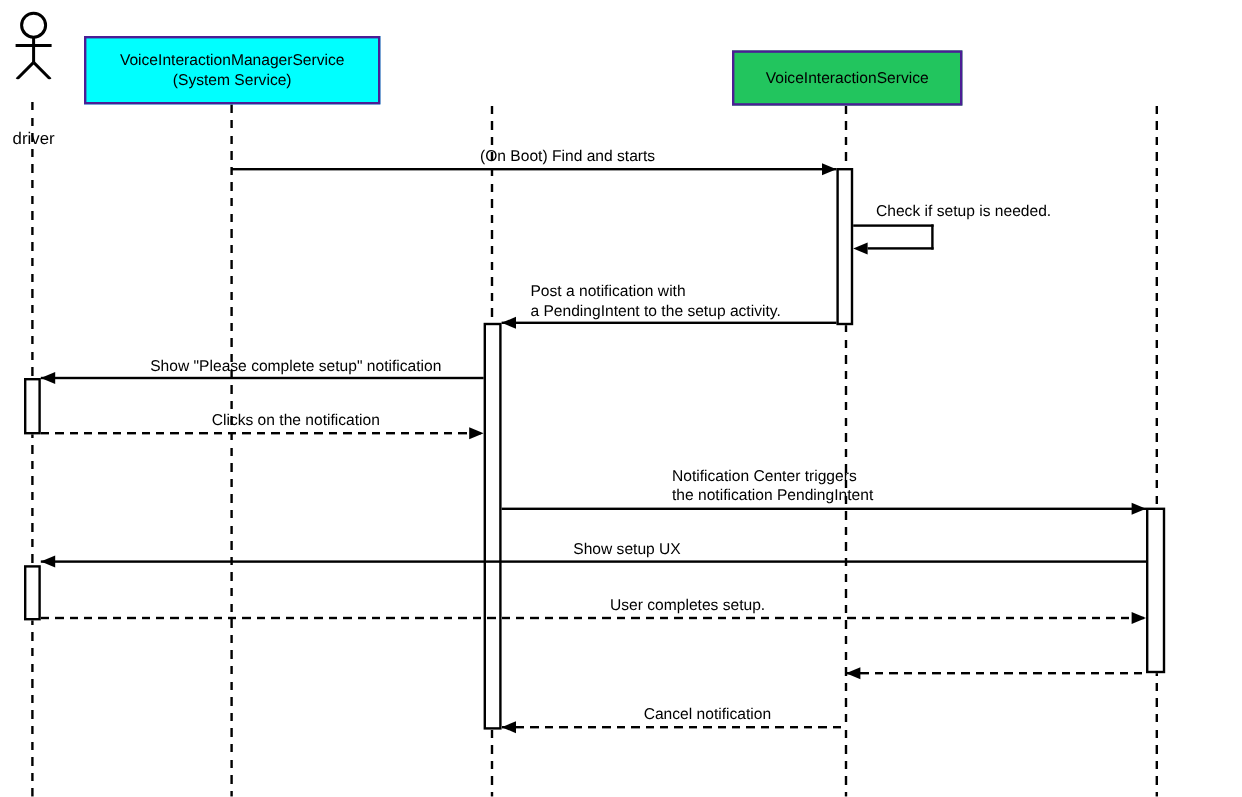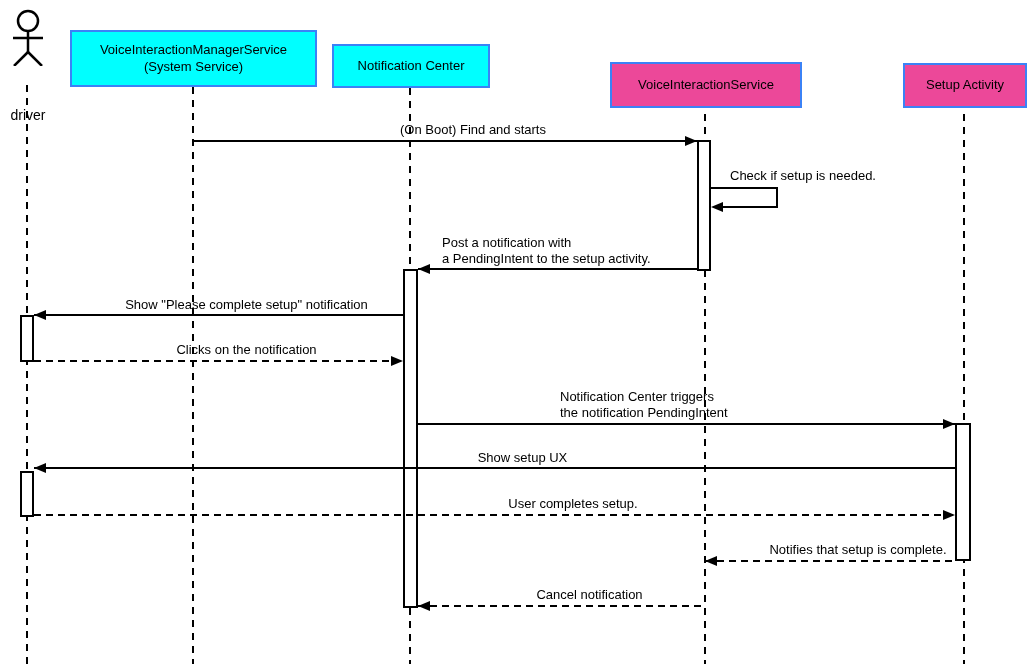--- a/index.html
+++ b/index.html
@@ -5,21 +5,21 @@
   html,body { margin:0; padding:0; background:#ffffff; }
   .canvas {
     position:relative; width:1035px; height:664px; background:#ffffff;
     font-family:"Liberation Sans", sans-serif; color:#000; overflow:hidden;
   }
   .lifeline {
     position:absolute; width:2px;
     background:repeating-linear-gradient(180deg,#000 0 7px,transparent 7px 13px);
   }
   .head {
-    position:absolute; border:2px solid #3b82f6; box-sizing:border-box;
+    position:absolute; border:2px solid #4c1d95; box-sizing:border-box;
     display:flex; align-items:center; justify-content:center;
     text-align:center; font-size:13px; line-height:1.3; white-space:pre-line;
   }
   .act {
     position:absolute; background:#fff; border:2px solid #000; box-sizing:border-box;
   }
   .line-solid { position:absolute; height:2px; background:#000; }
   .line-dashed {
     position:absolute; height:2px;
     background:repeating-linear-gradient(90deg,#000 0 7px,transparent 7px 12px);
@@ -35,21 +35,21 @@
     border-top:5px solid transparent; border-bottom:5px solid transparent;
     border-right:12px solid #000;
   }
   .msg-label {
     position:absolute; font-size:13px; line-height:15.5px; white-space:pre-line;
   }
   .center { text-align:center;margin-left:28px; }
   .nowrap { white-space:nowrap; }
   .actor-label { position:absolute; font-size:14px; text-align:center;margin-top:40px; }
   .cyan { background:#00FFFF; }
-  .green { background:#ec4899;margin-top:20px; }
+  .green { background:#22c55e; }
 </style>
 </head>
 <body>
 
 <div class="canvas">
 
   <div class="lifeline" style="left:26px;top:85px;height:579px"></div>
   <div class="lifeline" style="left:192px;top:87px;height:577px"></div>
   <div class="lifeline" style="left:409px;top:88px;height:576px"></div>
   <div class="lifeline" style="left:704px;top:88px;height:576px"></div>
@@ -59,23 +59,21 @@
     <circle cx="27" cy="15" r="10" fill="none" stroke="#000" stroke-width="2.5"></circle>
     <line x1="27" y1="25" x2="27" y2="46" stroke="#000" stroke-width="2.5"></line>
     <line x1="12" y1="32" x2="42" y2="32" stroke="#000" stroke-width="2.5"></line>
     <line x1="27" y1="46" x2="13" y2="60" stroke="#000" stroke-width="2.5"></line>
     <line x1="27" y1="46" x2="41" y2="60" stroke="#000" stroke-width="2.5"></line>
   </svg>
   <div class="actor-label" style="left:0;top:67px;width:56px">driver</div>
 
   <div class="head cyan" style="left:70px;top:30px;width:247px;height:57px">VoiceInteractionManagerService
 (System Service)</div>
-  <div class="head cyan" style="left:332px;top:44px;width:158px;height:44px">Notification Center</div>
   <div class="head green" style="left:610px;top:42px;width:192px;height:46px">VoiceInteractionService</div>
-  <div class="head green" style="left:903px;top:43px;width:124px;height:45px">Setup Activity</div>
 
   <div class="act" style="left:697px;top:140px;width:14px;height:131px"></div>
   <div class="act" style="left:403px;top:269px;width:15px;height:339px"></div>
   <div class="act" style="left:20px;top:315px;width:14px;height:47px"></div>
   <div class="act" style="left:955px;top:423px;width:16px;height:138px"></div>
   <div class="act" style="left:20px;top:471px;width:14px;height:46px"></div>
 
   <div class="msg-label center" style="left:193px;top:122px;width:504px">(On Boot) Find and starts</div>
   <div class="line-solid" style="left:193px;top:140px;width:504px"></div>
   <div class="arrow-right" style="left:685px;top:136px"></div>
@@ -105,21 +103,20 @@
   <div class="arrow-right" style="left:943px;top:419px"></div>
 
   <div class="msg-label center" style="left:34px;top:450px;width:921px">Show setup UX</div>
   <div class="line-solid" style="left:34px;top:467px;width:921px"></div>
   <div class="arrow-left" style="left:34px;top:463px"></div>
 
   <div class="msg-label center" style="left:34px;top:496px;width:1022px">User completes setup.</div>
   <div class="line-dashed" style="left:34px;top:514px;width:921px"></div>
   <div class="arrow-right" style="left:943px;top:510px"></div>
 
-  <div class="msg-label center" style="left:705px;top:542px;width:250px">Notifies that setup is complete.</div>
   <div class="line-dashed" style="left:705px;top:560px;width:250px"></div>
   <div class="arrow-left" style="left:705px;top:556px"></div>
 
   <div class="msg-label center" style="left:418px;top:587px;width:287px">Cancel notification</div>
   <div class="line-dashed" style="left:418px;top:605px;width:287px"></div>
   <div class="arrow-left" style="left:418px;top:601px"></div>
 
 </div>
 
 </body></html>

